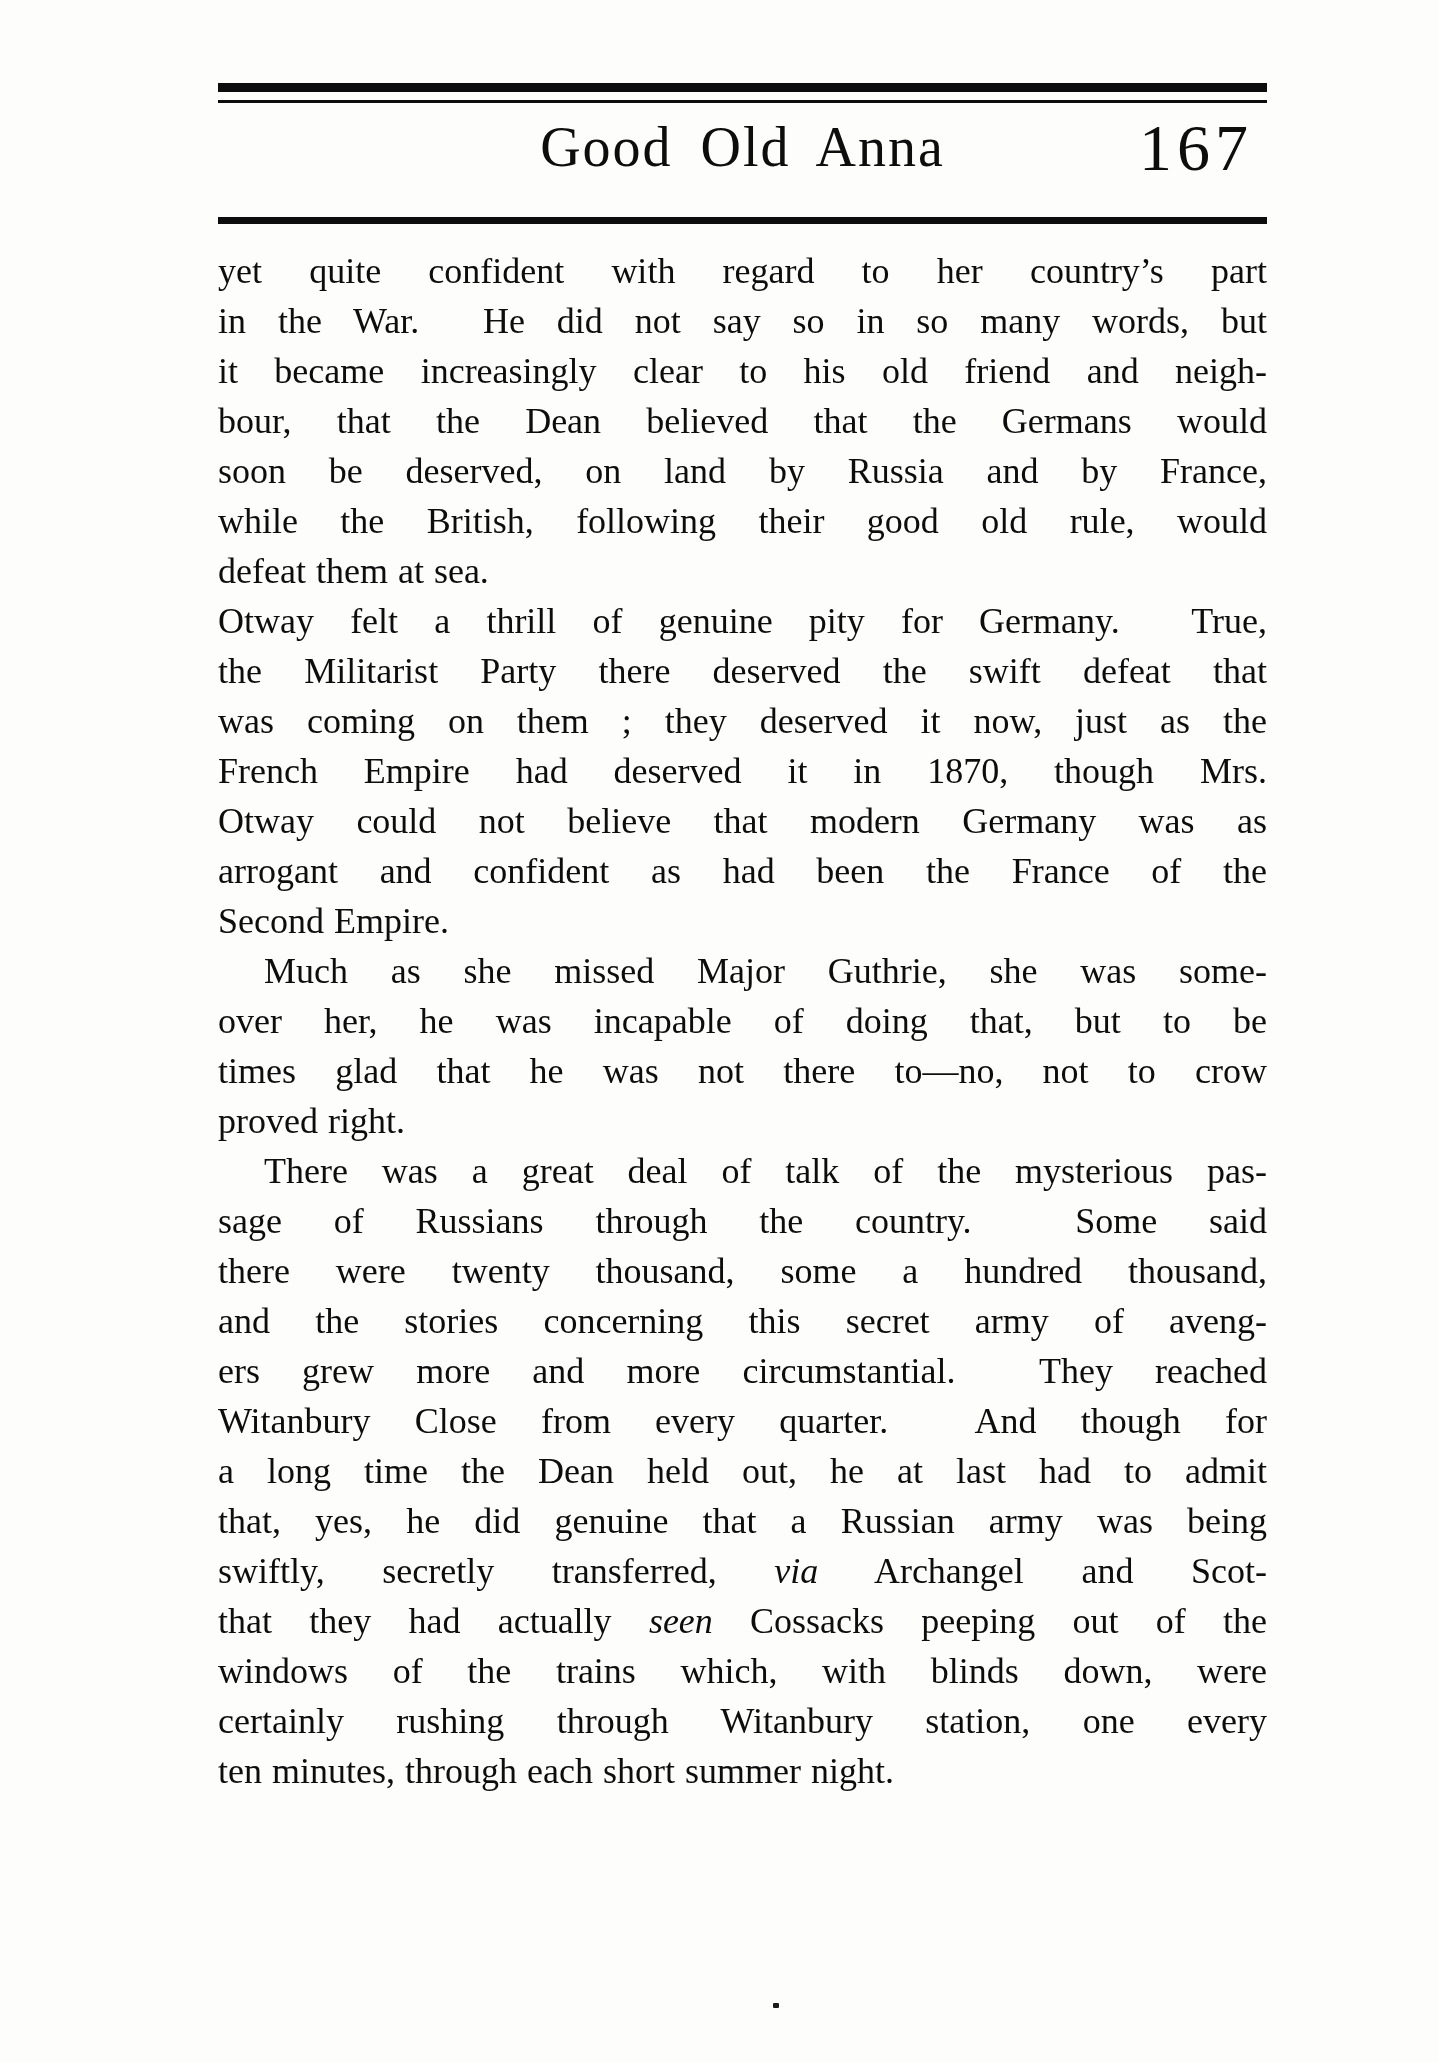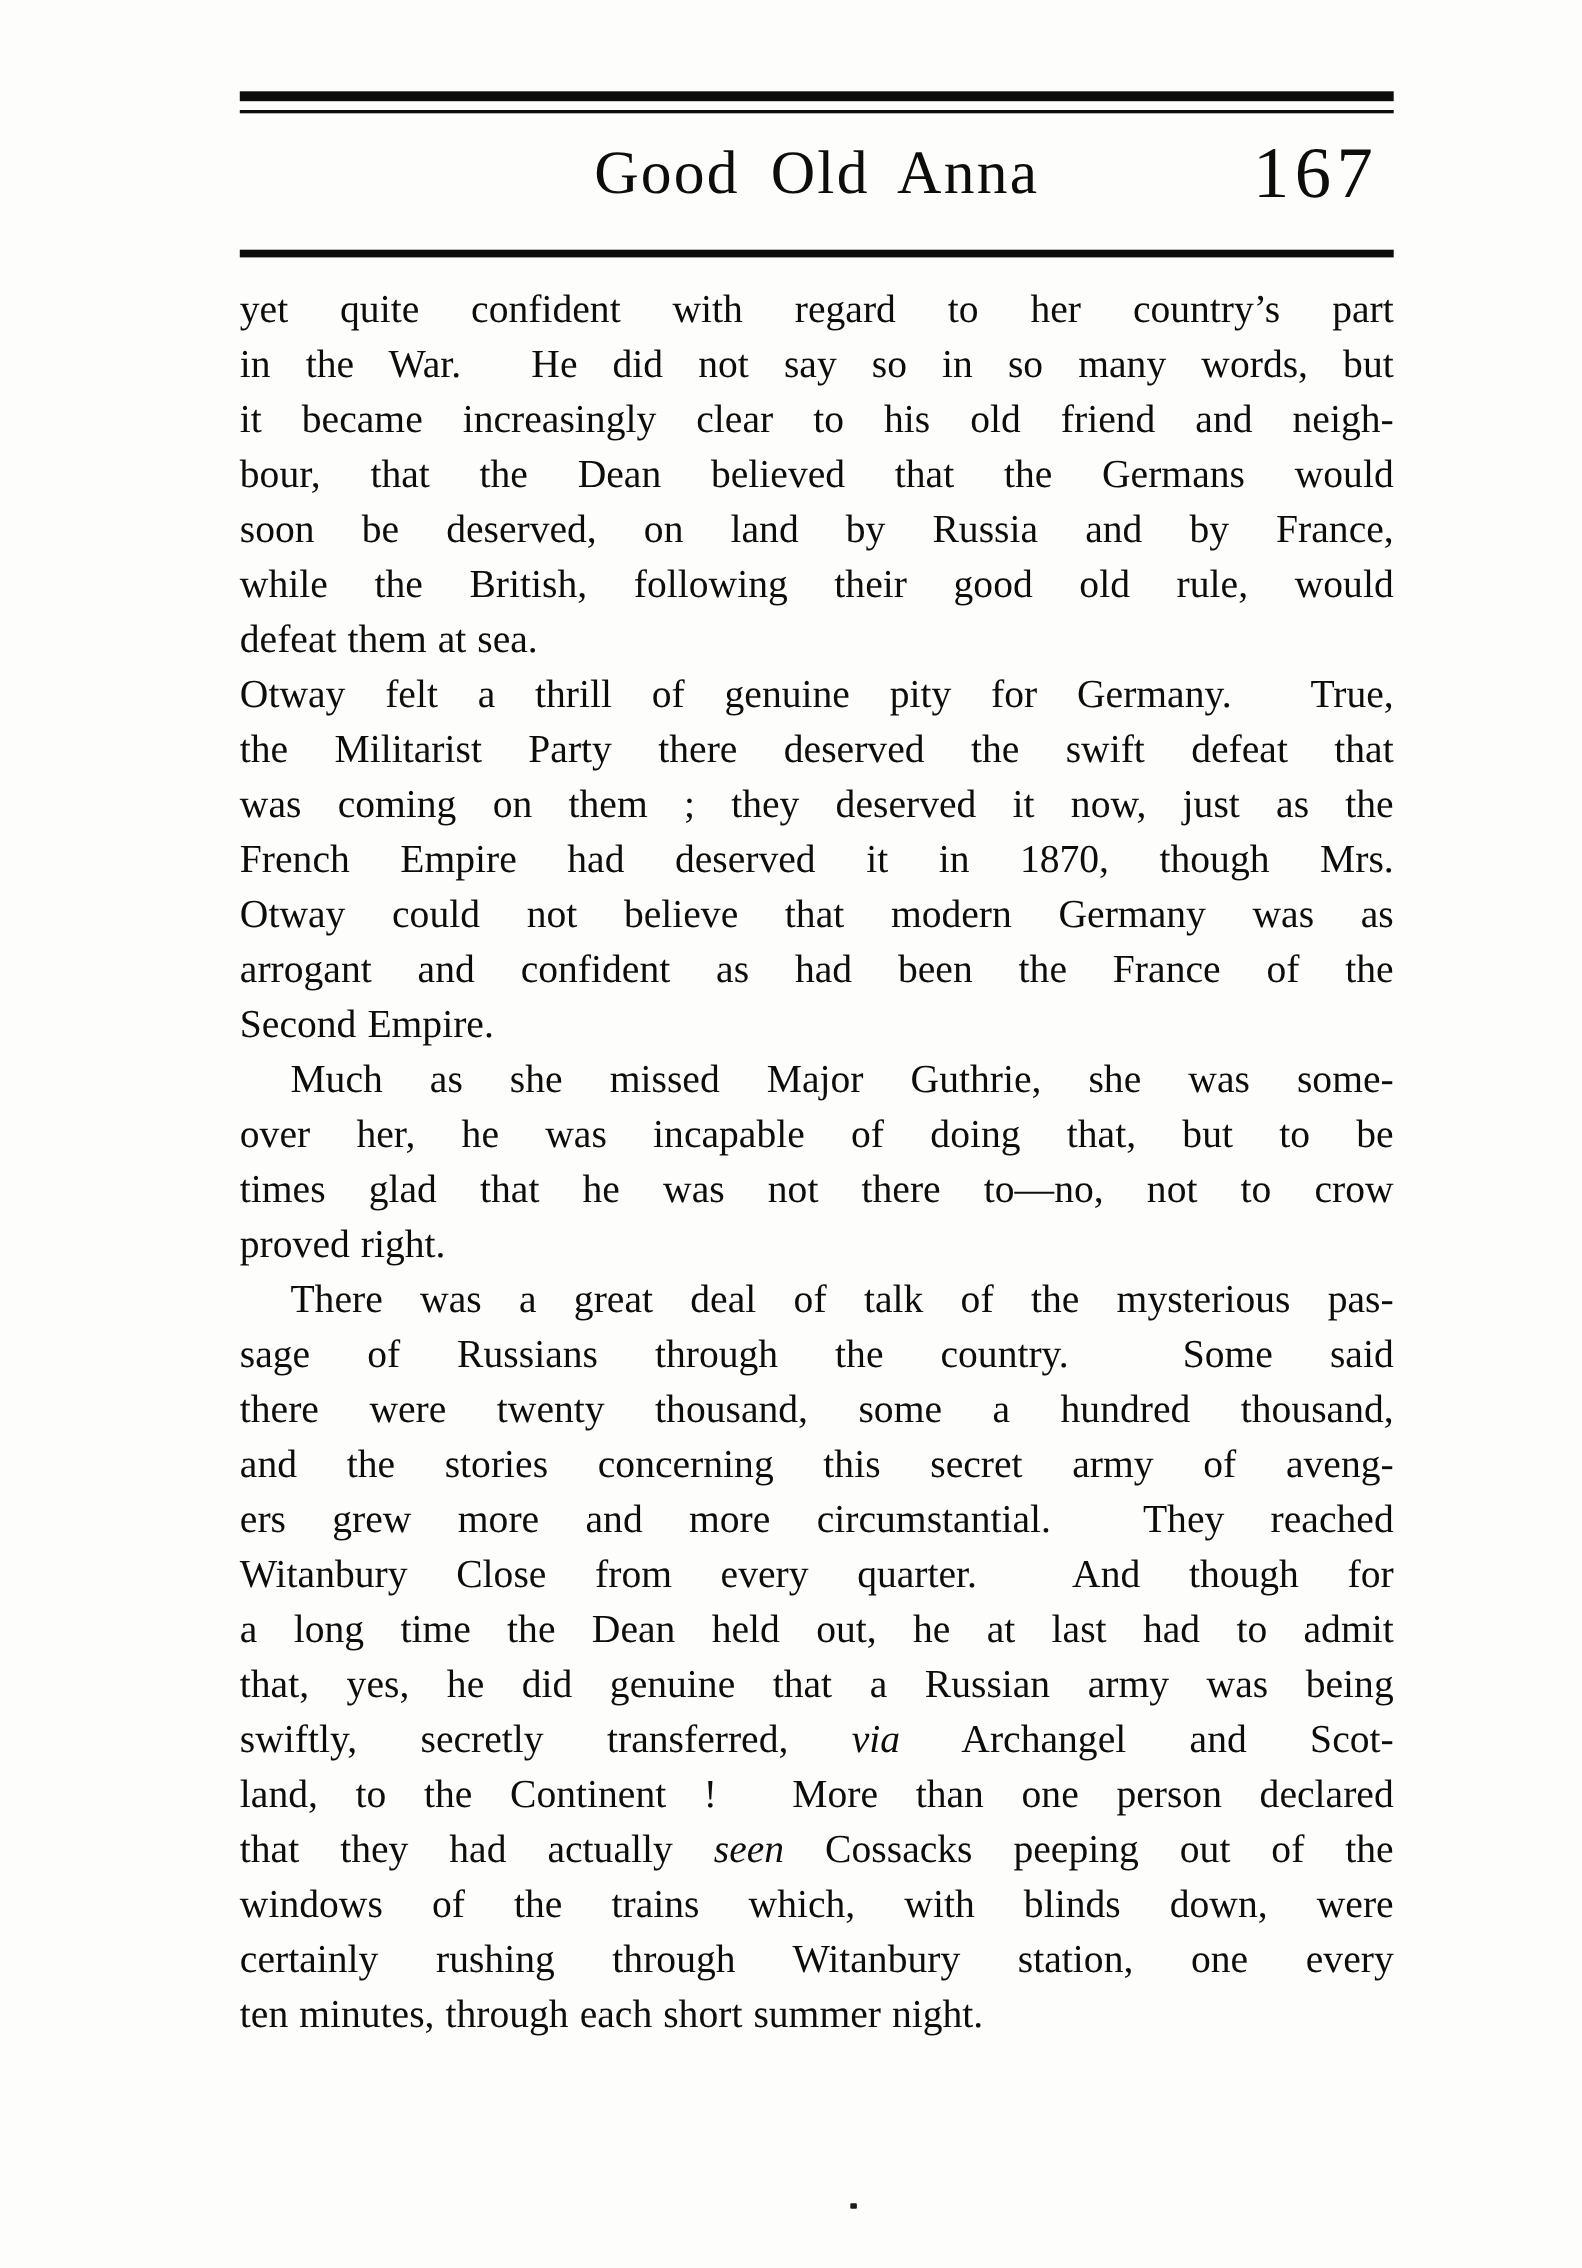--- a/index.html
+++ b/index.html
@@ -20,21 +20,21 @@
     overflow:hidden;
   }
   .content{
     position:absolute;
     left:218px;top:83px;
     width:1049px;
   }
   .rule{background:var(--ink);}
   .rule-thick-top{height:9px;}
   .rule-thin{height:3px;margin-top:8px;}
-  .header-row{position:relative;height:114px;margin-top:10px;}
+  .header-row{position:relative;height:114px;}
   .head-title{
     display:block;
     text-align:center;
     font-size:56px;
     line-height:89px;
     letter-spacing:2px;
     word-spacing:12px;
     white-space:nowrap;
   }
   .page-number{
@@ -105,21 +105,20 @@
         <div class="paragraph">
           <div class="line line-indent"><span>There was a great deal of talk of the mysterious pas-</span></div>
           <div class="line"><span>sage of Russians through the country.&nbsp; Some said</span></div>
           <div class="line"><span>there were twenty thousand, some a hundred thousand,</span></div>
           <div class="line"><span>and the stories concerning this secret army of aveng-</span></div>
           <div class="line"><span>ers grew more and more circumstantial.&nbsp; They reached</span></div>
           <div class="line"><span>Witanbury Close from every quarter.&nbsp; And though for</span></div>
           <div class="line"><span>a long time the Dean held out, he at last had to admit</span></div>
           <div class="line"><span>that, yes, he did genuine that a Russian army was being</span></div>
           <div class="line"><span>swiftly, secretly transferred, </span><span class="it">via</span><span> Archangel and Scot-</span></div>
-          <div class="line"><span>land, to the Continent !&nbsp; More than one person declared</span></div>
           <div class="line"><span>that they had actually </span><span class="it">seen</span><span> Cossacks peeping out of the</span></div>
           <div class="line"><span>windows of the trains which, with blinds down, were</span></div>
           <div class="line"><span>certainly rushing through Witanbury station, one every</span></div>
           <div class="line line-last"><span>ten minutes, through each short summer night.</span></div>
         </div>
       </div>
   </div>
   <div class="speck speck-bottom"></div>
 </div>
 

